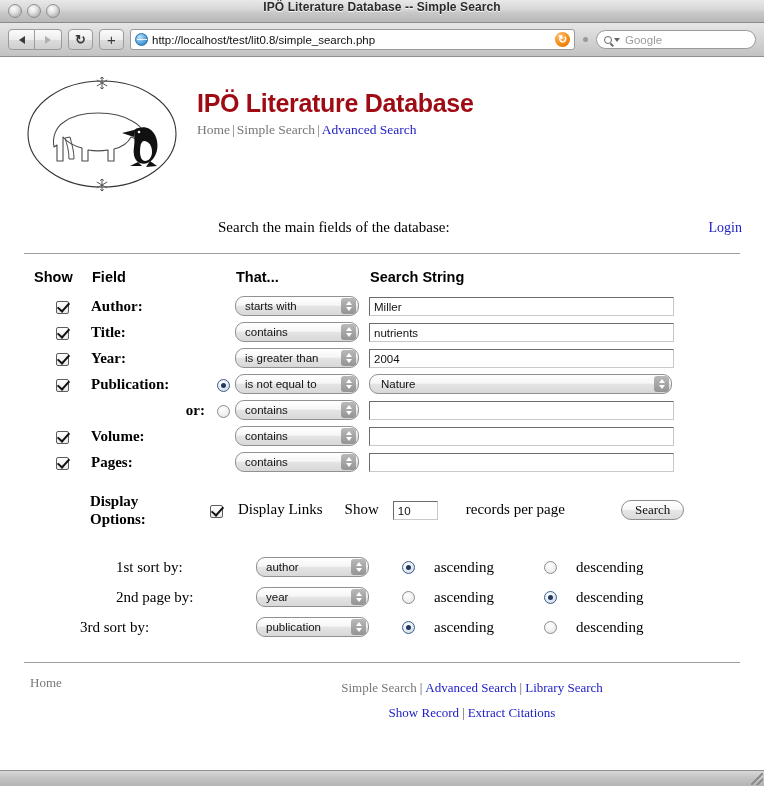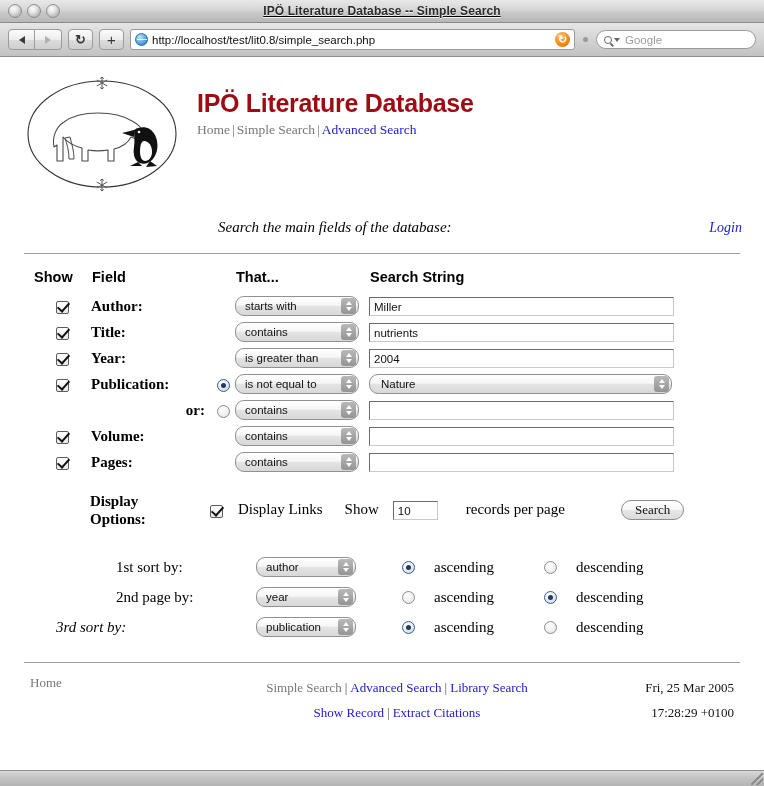--- a/index.html
+++ b/index.html
@@ -16,23 +16,22 @@
     width: 764px; height: 786px;
     position: relative;
     display: flex; flex-direction: column;
     background: #ffffff;
   }
   .titlebar {
     height: 22px;
     background: linear-gradient(to bottom, #e8e8e8 0%, #d6d6d6 45%, #c9c9c9 55%, #b8b8b8 100%);
     border-bottom: 1px solid #8a8a8a;
     position: relative;
-    display: flex; align-items: center;
+    display: flex; align-items: flex-start;
     flex: 0 0 auto;
-    text-decoration: underline;
   }
   .win-buttons {
     position: absolute; left: 8px; top: 4px;
     display: flex; gap: 5px;
   }
   .win-btn {
     width: 14px; height: 14px; border-radius: 50%;
     background: radial-gradient(circle at 38% 32%, #fdfdfd 0%, #e2e2e2 38%, #b6b6b6 75%, #9a9a9a 100%);
     border: 1px solid #8e8e8e;
     box-sizing: border-box;
@@ -169,21 +168,20 @@
     font-family: "Liberation Serif", serif;
     font-size: 13.5px; color: #777;
   }
   .navline a { color: #2121c8; text-decoration: none; }
   .navline .sep { color: #777; padding: 0 2px; }
   .navline .inactive { color: #777; }
 
   .subline {
     display: flex; align-items: baseline;
     padding: 22px 22px 0 22px;
-    font-style: italic;
   }
   .subline-text {
     flex: 1 1 auto;
     font-family: "Liberation Serif", serif;
     font-size: 15px; color: #000;
     padding-left: 196px;
   }
   .login-link {
     font-family: "Liberation Serif", serif;
     font-size: 14px; color: #2121c8; text-decoration: none;
@@ -286,21 +284,21 @@
     border-left: 3.5px solid transparent; border-right: 3.5px solid transparent;
     border-bottom: 4px solid #ffffff;
   }
   .arrows .dn {
     width: 0; height: 0;
     border-left: 3.5px solid transparent; border-right: 3.5px solid transparent;
     border-top: 4px solid #ffffff;
   }
   .popup.w-that { width: 124px; }
   .popup.w-pub  { width: 303px; padding-left: 11px; }
-  .popup.w-sort { width: 100px; }
+  .popup.w-sort { width: 113px; }
 
   
   .tinput {
     display: inline-block;
     height: 19px; line-height: 18px;
     background: #ffffff;
     border: 1px solid;
     border-color: #6b6b6b #c9c9c9 #c9c9c9 #6b6b6b;
     box-sizing: border-box;
     padding: 0 4px;
@@ -655,21 +653,21 @@
                   <span class="dn"></span>
                 </span>
           </span>
         </td>
         <td style="padding-left:22px;"><span class="radio"></span></td>
         <td style="padding-left:10px;"><span class="sortopt">ascending</span></td>
         <td><span class="radio on"></span></td>
         <td style="padding-left:10px;"><span class="sortopt">descending</span></td>
       </tr>
       <tr>
-        <td style="padding-left:56px;font-style:italic;"><span class="sortlabel">3rd sort by:</span></td>
+        <td style="padding-left:80px;"><span class="sortlabel">3rd sort by:</span></td>
         <td style="padding-left:22px;">
           <span class="popup w-sort">
             <span class="lbl">publication</span>
             <span class="arrows">
                   <span class="up"></span>
                   <span class="dn"></span>
                 </span>
           </span>
         </td>
         <td style="padding-left:22px;"><span class="radio on"></span></td>
@@ -685,24 +683,20 @@
     <div class="footer">
       <div class="foot-left">Home</div>
       <div class="foot-mid">
         <div>
           <span class="inactive">Simple Search</span><span class="sep">|</span><a href="#">Advanced Search</a><span class="sep">|</span><a href="#">Library Search</a>
         </div>
         <div>
           <a href="#">Show Record</a><span class="sep">|</span><a href="#">Extract Citations</a>
         </div>
       </div>
-      <div class="foot-right">
-        <div>Fri, 25 Mar 2005</div>
-        <div>17:28:29 +0100</div>
-      </div>
     </div>
 
   </div>
 
   <div class="statusbar">
     <div class="grip"></div>
   </div>
 
 </div>
 

